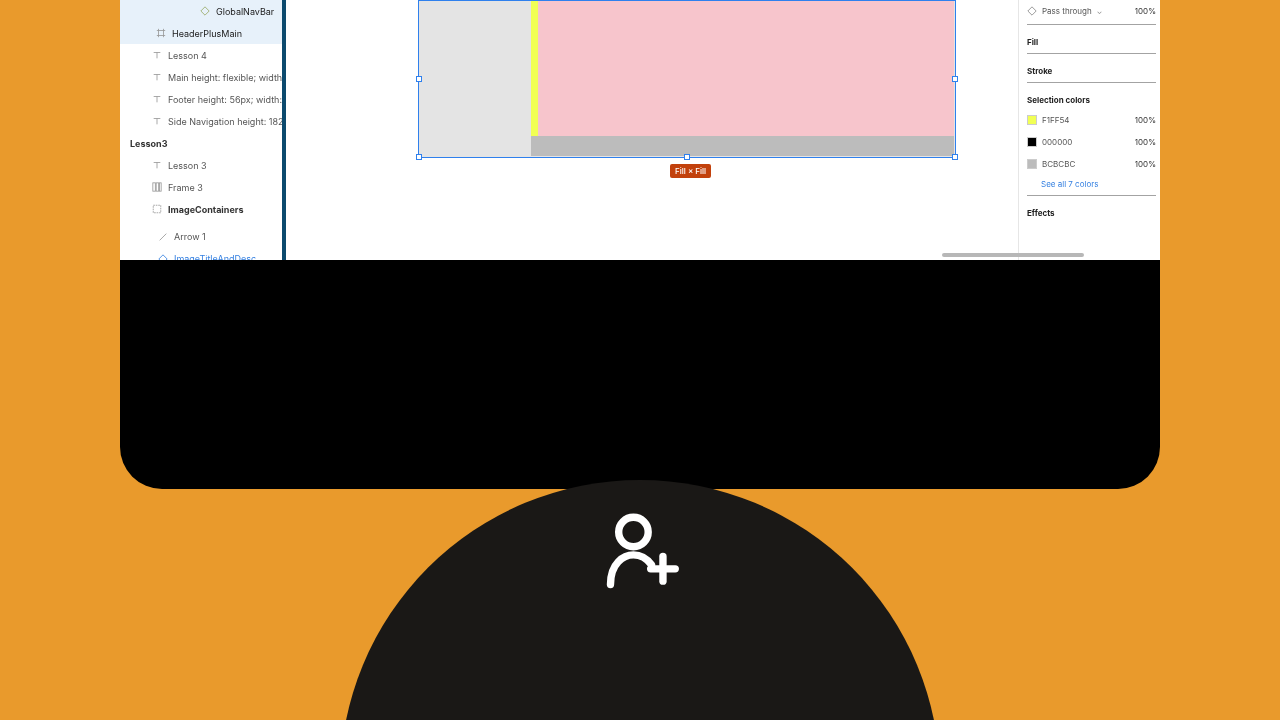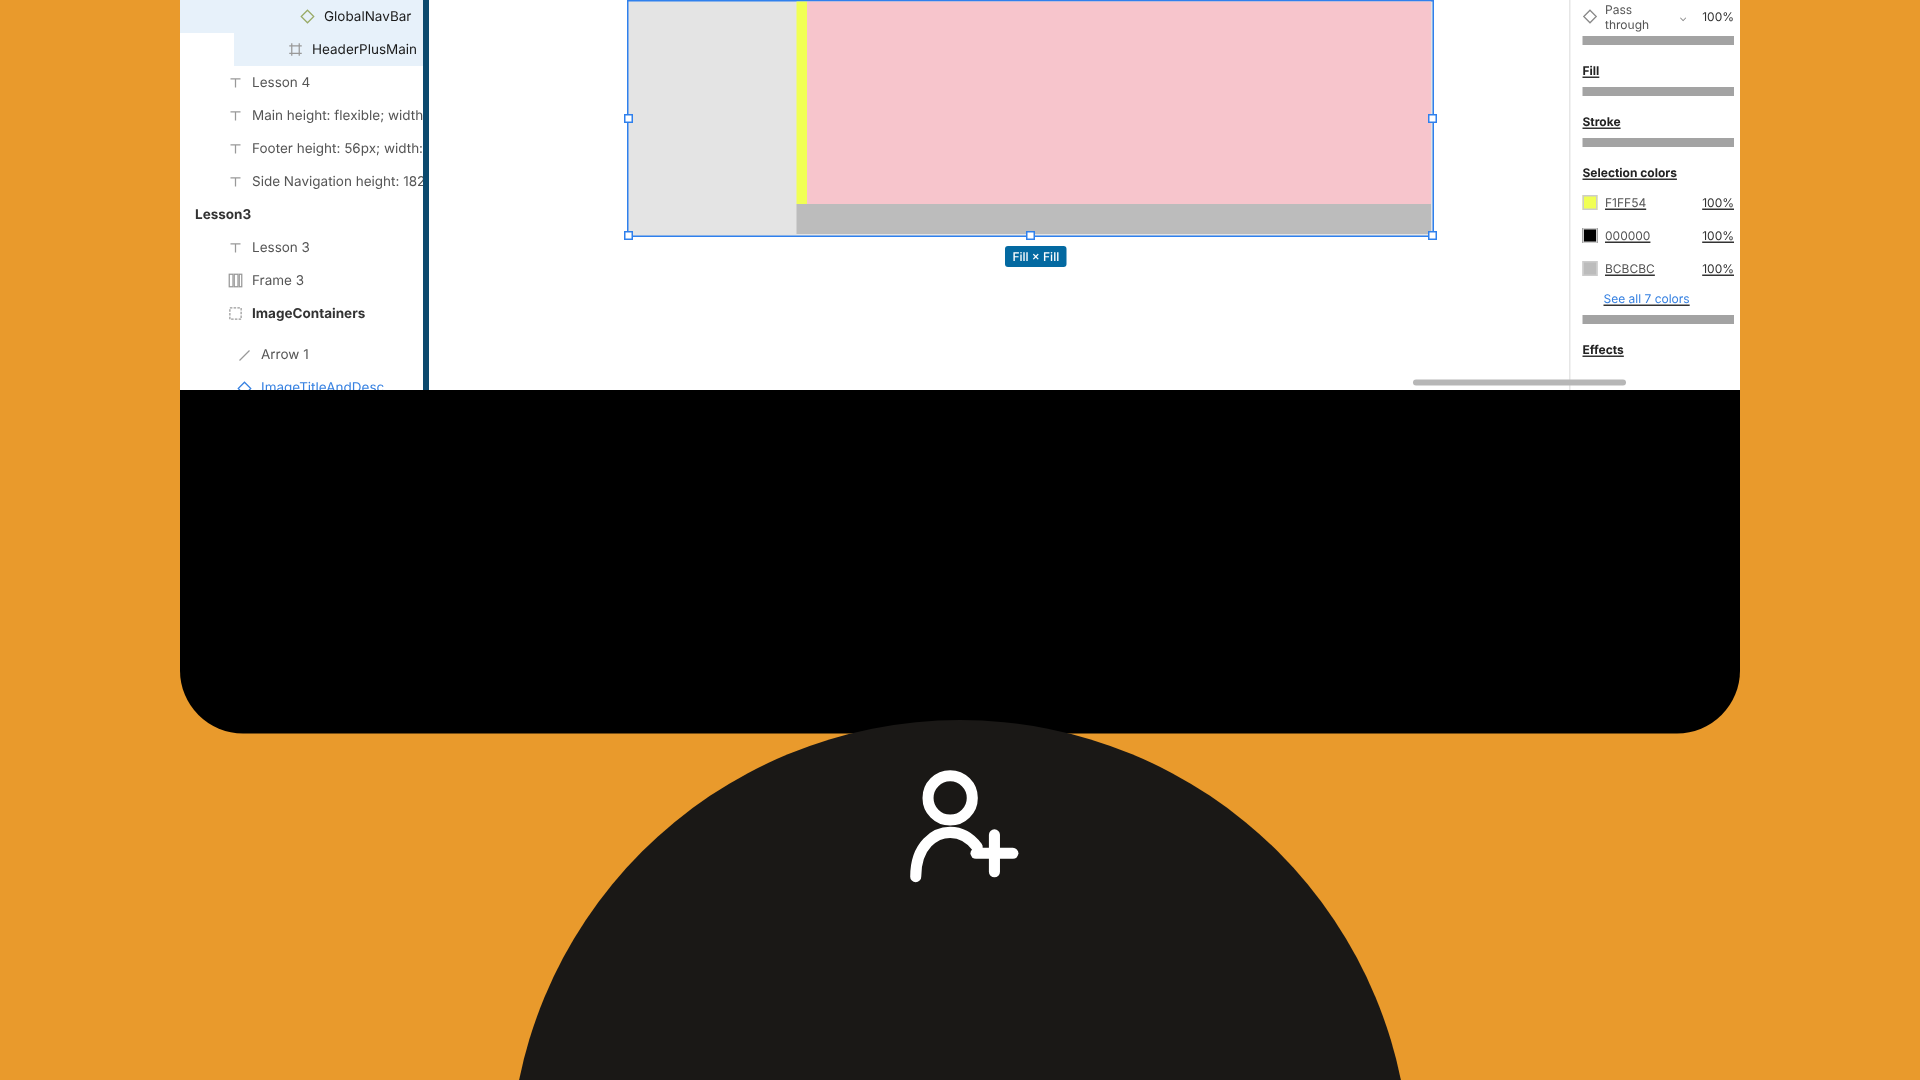--- a/index.html
+++ b/index.html
@@ -48,21 +48,21 @@
   .layers li {
     display: flex;
     align-items: center;
     height: 22px;
     padding: 0 4px 0 10px;
     gap: 6px;
     white-space: nowrap;
     overflow: hidden;
     color: #555;
   }
-  .layers li.l2 { padding-left: 36px; margin-left: 36px; }
+  .layers li.l2 { padding-left: 36px; }
   .layers li.l3 { padding-left: 80px; }
   .layers li.lv0 { padding-left: 10px; }
   .layers li.lv1 { padding-left: 32px; }
   .layers li.lv2 { padding-left: 38px; align-items: flex-end; }
   .layers li.sel {
     background: #e7f1fa;
     color: #1a1a1a;
   }
   .layers li.bold { font-weight: 700; color: #333; }
   .layers li.cutoff { color: #3681e1; }
@@ -127,31 +127,31 @@
   .footer-bar {
     position: absolute;
     left: 112px; top: 135px;
     width: 423px; height: 20px;
     background: #bcbcbc;
   }
 
   .size-badge {
     position: absolute;
     left: 384px; top: 164px;
-    background: #0369a1;
+    background: #c2410c;
     color: #fff;
     font-size: 8px;
     padding: 2px 5px;
     border-radius: 2px;
     font-weight: 500;
   }
 
   
   .inspector {
-    width: 114px;
+    width: 142px;
     height: 260px;
     border-left: 1px solid #e6e6e6;
     background: #fff;
     padding: 0 4px 0 8px;
     color: #333;
   }
   .insp-row {
     display: flex;
     align-items: center;
     height: 22px;
@@ -162,24 +162,23 @@
   .insp-row .spacer { flex: 1; }
   .insp-row .val { color: #333; }
   .insp-head {
     font-weight: 700;
     color: #222;
     font-size: 8px;
     padding-top: 6px;
     padding-bottom: 4px;
   }
   .insp-sec {
-    border-top: 6px solid #a3a3a3;
+    border-top: 1px solid #a3a3a3;
     padding-top: 6px;
     margin-top: 2px;
-    text-decoration: underline;
   }
   .swatch {
     width: 10px; height: 10px;
     border: 1px solid #ccc;
     flex-shrink: 0;
   }
   .see-all { color: #3681e1; font-size: 8px; padding: 4px 0 4px 14px; }
 
   
   .follow {

